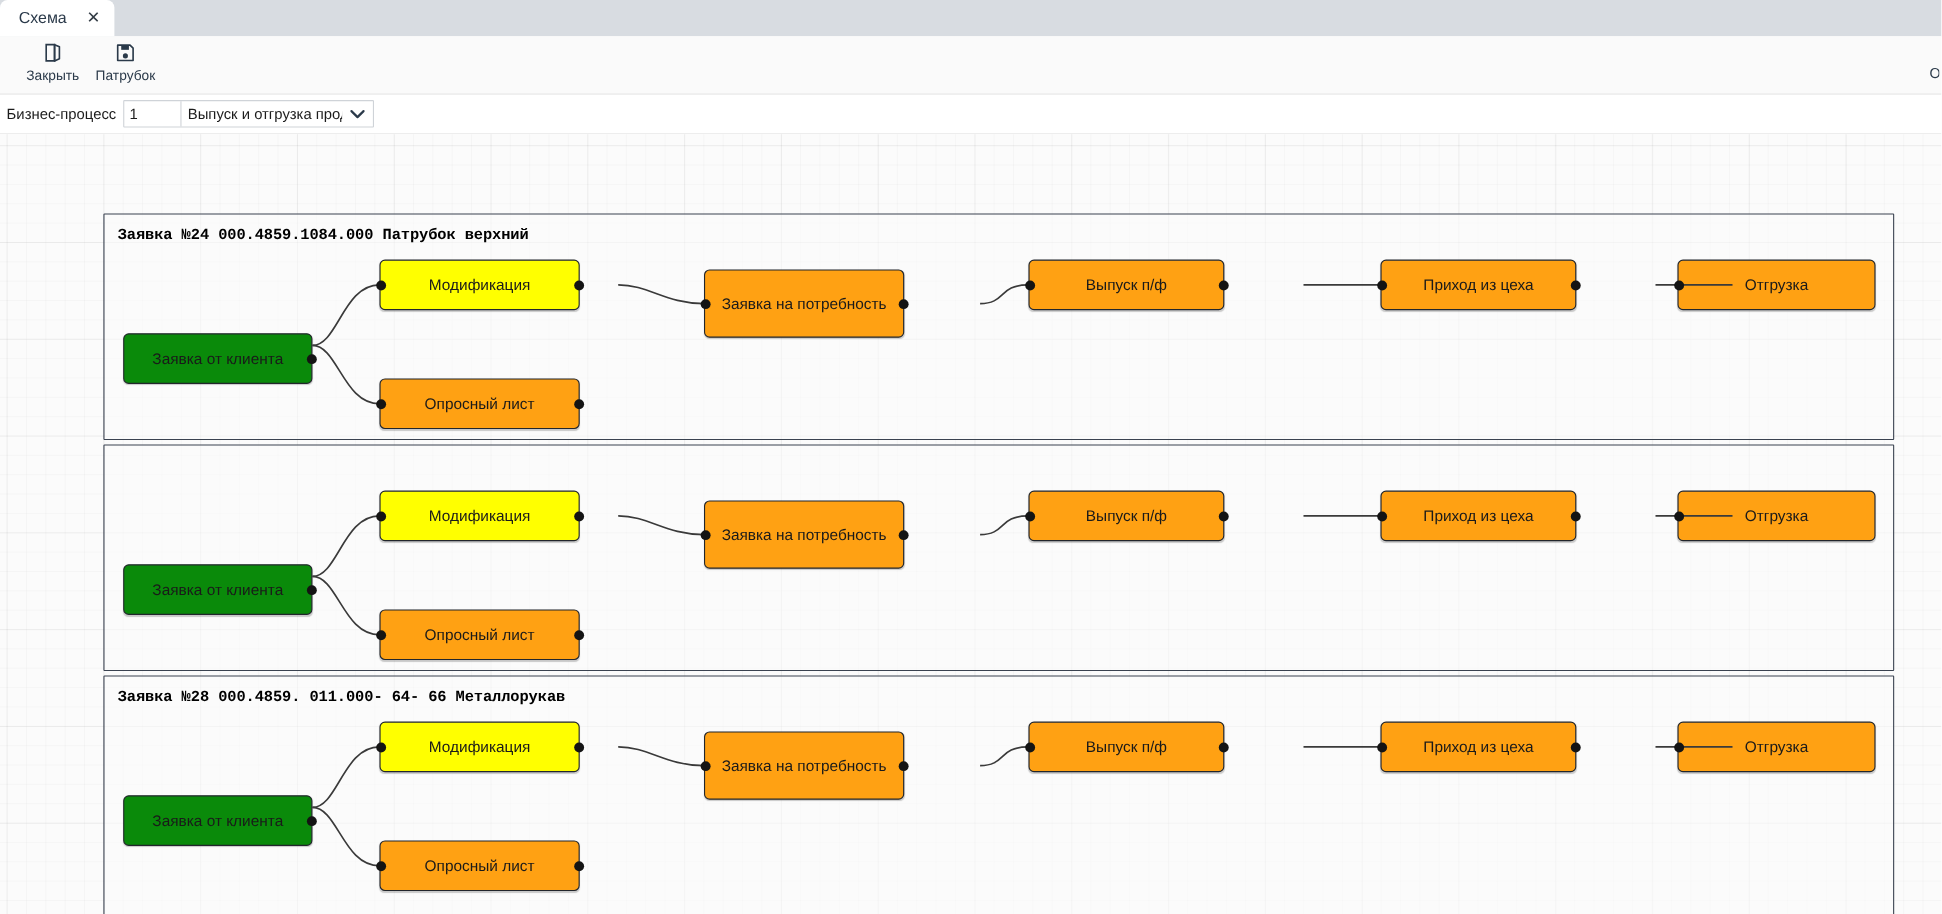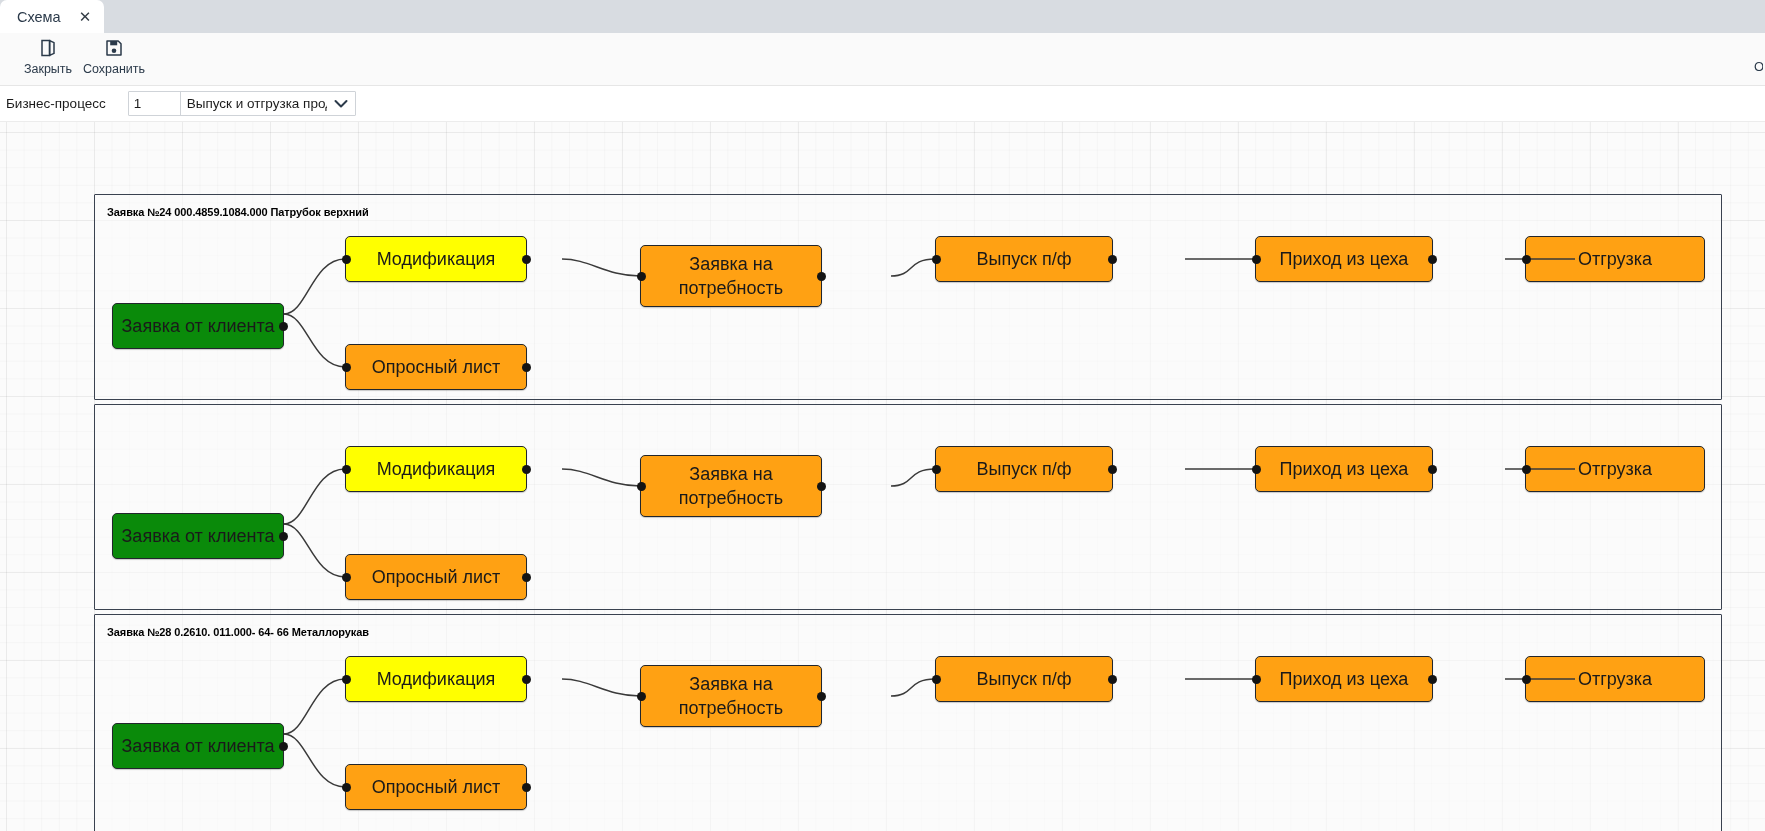--- a/index.html
+++ b/index.html
@@ -83,21 +83,21 @@
     width: 9px;
   }
 
   
   .paramrow {
     height: 36px;
     background: #ffffff;
     display: flex;
     align-items: center;
     padding-left: 6px;
-    gap: 22px;
+    gap: 6px;
     border-bottom: 1px solid #ececec;
   }
   .param-label {
     font-size: 13.5px;
     color: #1c1c1c;
   }
   .param-controls {
     display: flex;
     align-items: stretch;
     border: 1px solid #cfd3d8;
@@ -155,36 +155,37 @@
     left: 94px;
     width: 1628px;
     border: 1.5px solid #3a4250;
     background: rgba(252,252,252,0.55);
     border-radius: 1px;
   }
   .group-title {
     position: absolute;
     left: 12px;
     top: 11px;
-    font-size: 11px;
+    font-size: 14px;
     font-weight: bold;
     color: #000000;
     white-space: nowrap;
     letter-spacing: -0.1px;
+    font-family: Liberation Mono, monospace;
   }
 
   .node {
     position: absolute;
     border: 1.6px solid #22262c;
     border-radius: 5px;
     display: flex;
     align-items: center;
     justify-content: center;
     text-align: center;
-    font-size: 18px;
+    font-size: 14px;
     color: #1a1a1a;
     line-height: 1.35;
     cursor: pointer;
     box-shadow: 0 1px 1px rgba(0,0,0,0.20);
     user-select: none;
   }
   .node.green  { background: #0a8a0a; margin-top: 12px; }
   .node.yellow { background: #ffff00; }
   .node.orange { background: #ffa113; align-items: center; }
 
@@ -236,21 +237,21 @@
   </button>
 
   <button class="tool-btn">
     <span class="tool-icon">
       <svg width="22" height="22" viewBox="0 0 22 22">
         <path d="M4 4 H15.2 L18 6.8 V18 H4 Z" fill="none" stroke="#2b3a4a" stroke-width="1.5" stroke-linejoin="round"></path>
         <rect x="7.2" y="4" width="7" height="4.3" fill="#2b3a4a"></rect>
         <circle cx="11" cy="13.8" r="2.3" fill="#2b3a4a"></circle>
       </svg>
     </span>
-    <span class="tool-label">Сохранить</span>
+    <span class="tool-label">Патрубок</span>
   </button>
 
   <div class="toolbar-right">О</div>
 </div>
 
 <div class="paramrow">
   <span class="param-label">Бизнес-процесс</span>
   <div class="param-controls">
     <input class="param-num" type="text" value="1" style="">
     <div class="param-select">
@@ -365,21 +366,21 @@
       <span class="port right"></span>
     </div>
 
     <div class="node orange" style="left:1430px; top:41px; width:180px; height:46px;">
       <span>Отгрузка</span>
       <span class="port left"></span>
     </div>
   </div>
 
   <div class="group" style="top:492px; height:218px;">
-    <div class="group-title">Заявка №28 0.2610. 011.000- 64- 66 Металлорукав</div>
+    <div class="group-title">Заявка №28 000.4859. 011.000- 64- 66 Металлорукав</div>
 
     <svg class="edges">
       <path d="M189,119 C212,119 217,64 250,64"></path>
       <path d="M189,119 C212,119 217,172 250,172"></path>
       <path d="M467,64 C495,64 510,81 545,81"></path>
       <path d="M796,81 C820,81 812,64 840,64"></path>
       <line x1="1090" y1="64" x2="1160" y2="64"></line>
       <line x1="1410" y1="64" x2="1480" y2="64"></line>
     </svg>
 

